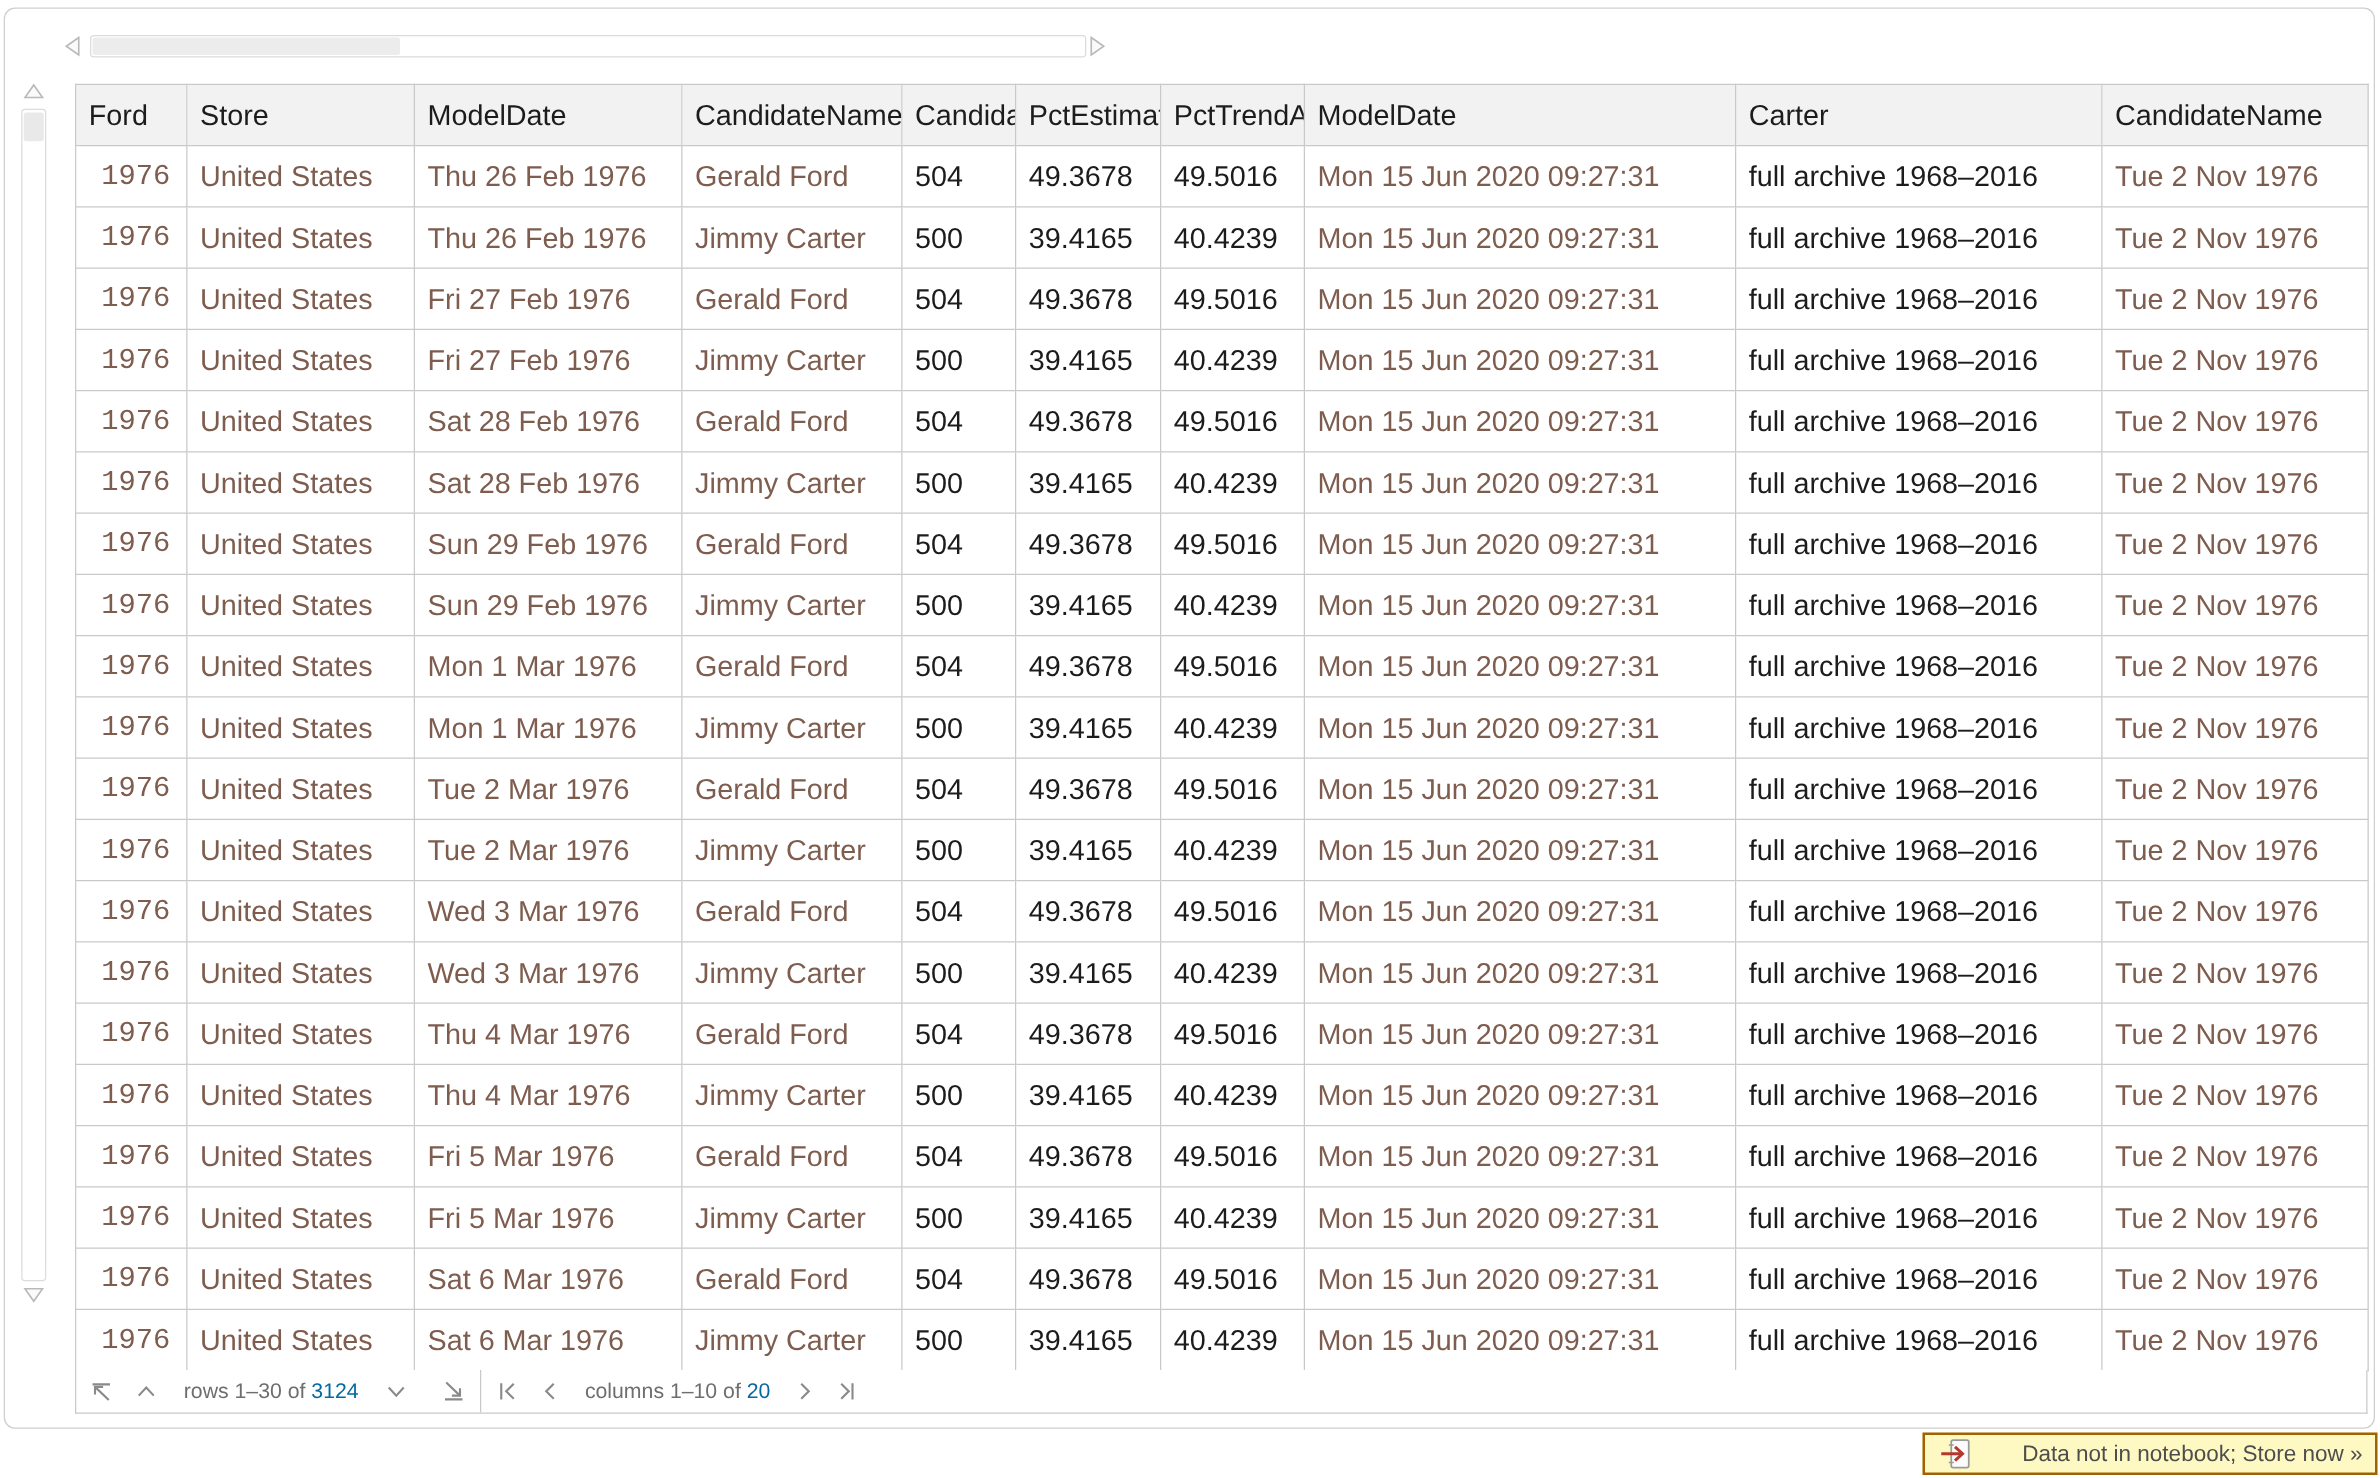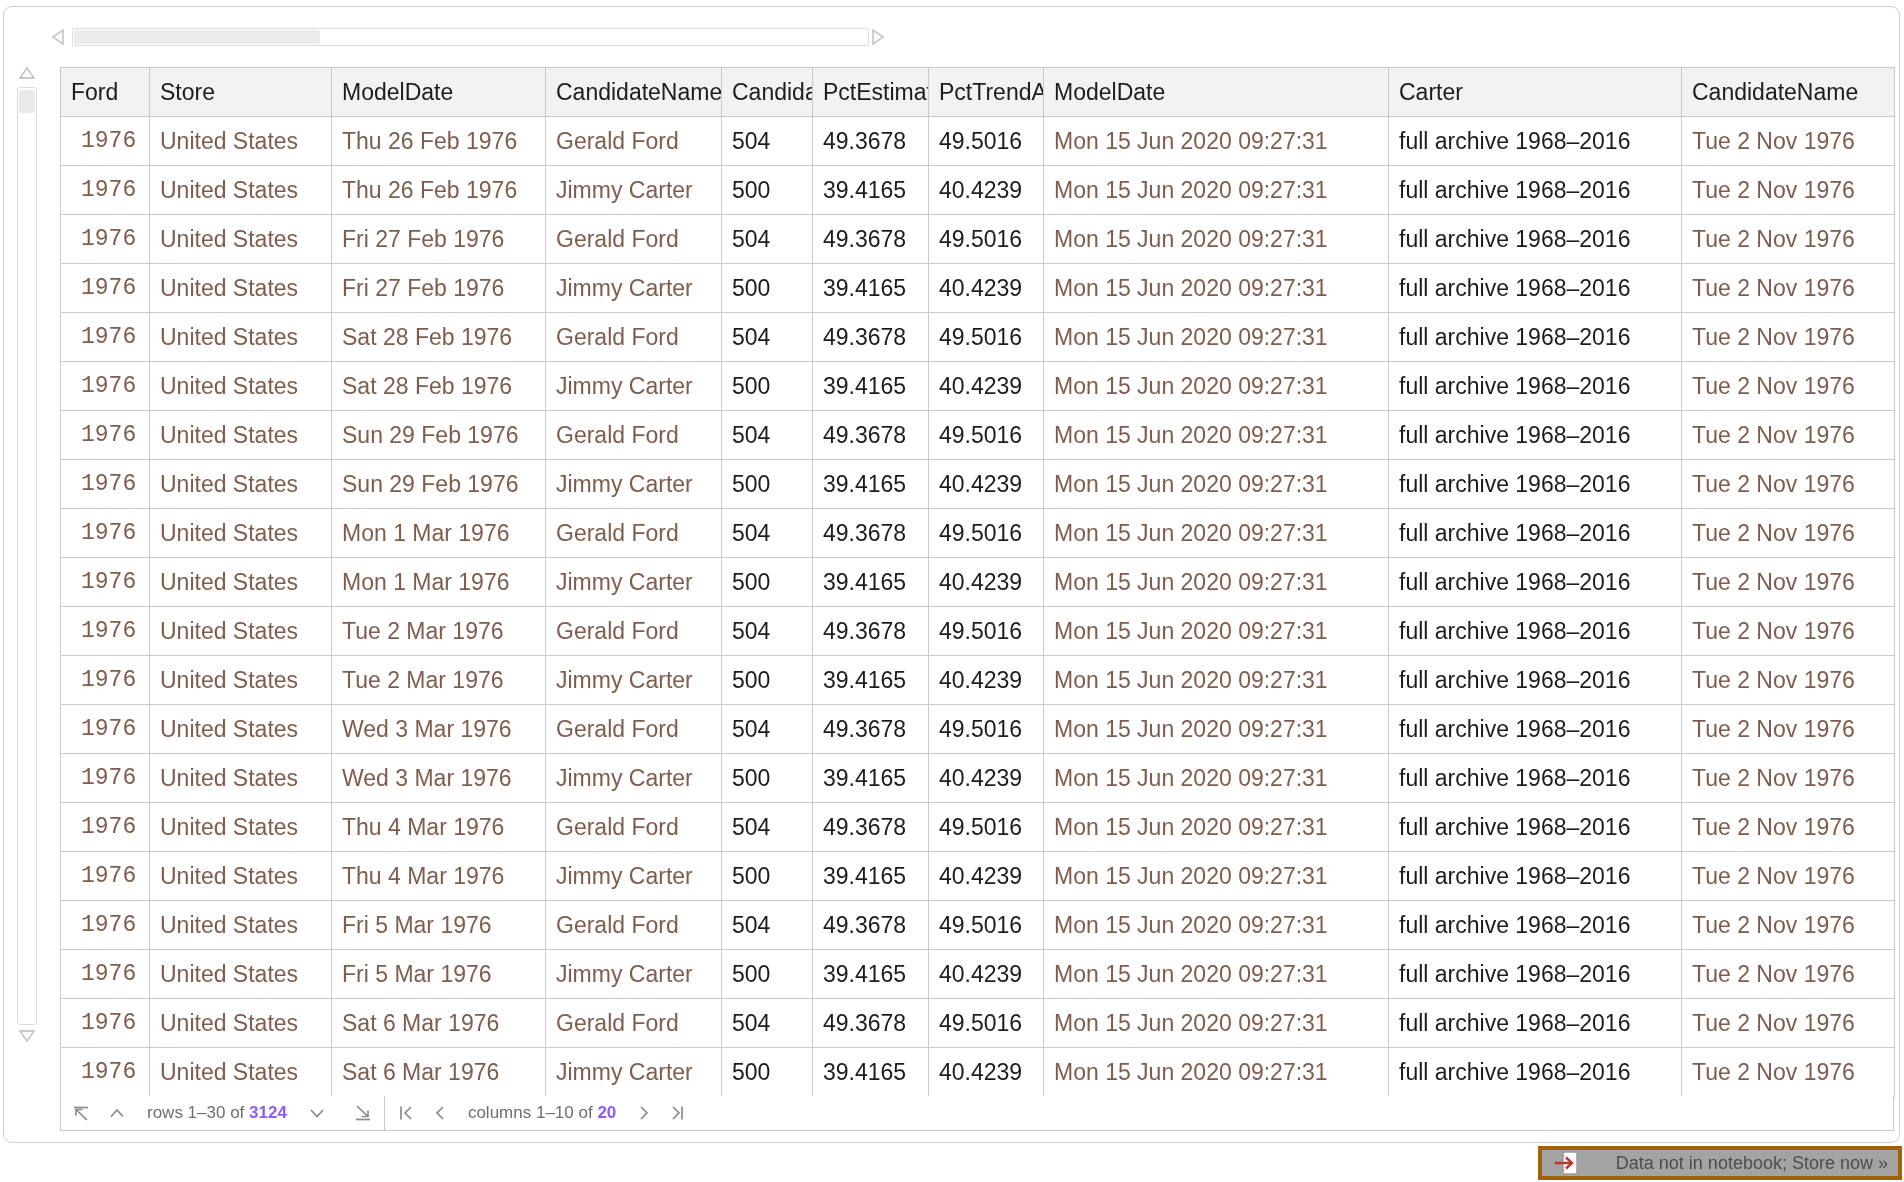--- a/index.html
+++ b/index.html
@@ -32,27 +32,27 @@
   table.grid td:first-child{padding-left:20px;font-family:Liberation Mono, monospace;}
   .w0{width:89px}.w1{width:182px}.w2{width:214px}.w3{width:176px}.w4{width:91px}
   .w5{width:116px}.w6{width:115px}.w7{width:345px}.w8{width:293px}.w9{width:213px}
 
   
   .pager{position:absolute;left:56px;top:1089px;width:1834px;height:35px;box-sizing:border-box;
          border:1px solid #c9c9c9;border-top:none;background:#fff;
          display:flex;align-items:center;font-size:17px;color:#6e6e6e;}
   .pager .btn{display:flex;align-items:center;justify-content:center;width:24px;height:24px;cursor:pointer;}
   .pager .lbl{white-space:nowrap;}
-  .pager b{color:#8b5cf6;font-weight:700;text-align:right;}
+  .pager b{color:#0369a1;font-weight:400;text-align:right;}
   .pager .sep{width:1px;align-self:stretch;background:#c9c9c9;margin:0 9px;}
   .icon-stroke{stroke:#8a8a8a;stroke-width:1.7;fill:none;}
 
   
   .storebar{position:absolute;left:1538px;top:1146px;width:364px;height:34px;box-sizing:border-box;
-            background:#a3a3a3;border:4px solid #a16207;display:flex;align-items:center;
+            background:#fef9c3;border:2px solid #a16207;display:flex;align-items:center;
             font-size:18px;color:#4d4d4d;cursor:pointer;}
   .storebar .txt{margin-left:auto;padding-right:10px;white-space:nowrap;}
   .tri{fill:#fafafa;stroke:#b9b9b9;stroke-width:1.3;}
 </style>
 </head>
 <body>
 
 <div id="stage">
   <div class="widget">
 

